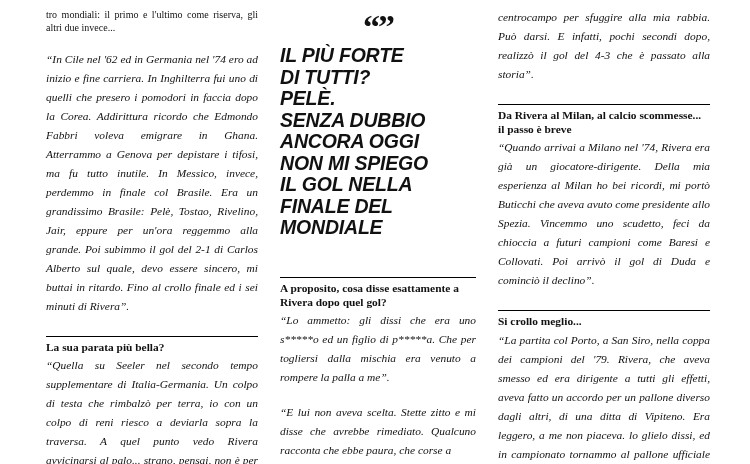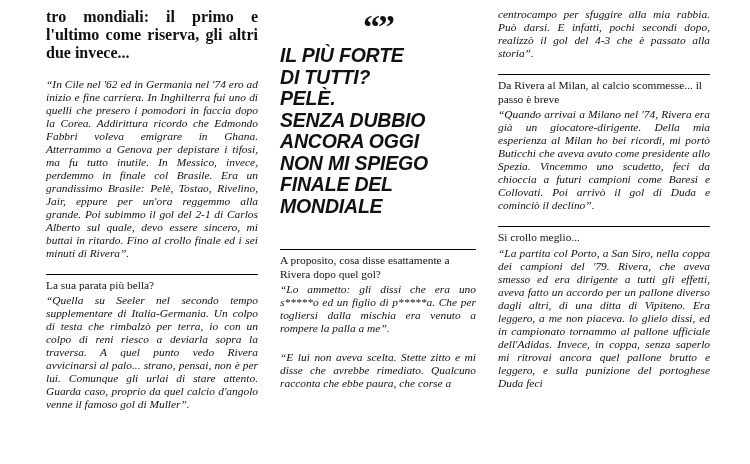--- a/index.html
+++ b/index.html
@@ -30,40 +30,40 @@
     width: 212px;
     flex: 0 0 212px;
   }
   .col.mid {
     width: 196px;
     flex: 0 0 196px;
   }
   p {
     margin: 0 0 0 0;
     font-size: 11.4px;
-    line-height: 13px;
+    line-height: 19px;
     text-align: justify;
     font-style: italic;
   }
   p + p {
     margin-top: 16px;
   }
   .lead {
     font-style: normal;
-    font-weight: bold;
-    font-size: 16px;
-    line-height: 18px;
+    font-weight: normal;
+    font-size: 10px;
+    line-height: 13px;
     text-align: justify;
   }
   .q-head {
     font-style: normal;
-    font-weight: normal;
+    font-weight: bold;
     font-size: 11.4px;
     line-height: 14.2px;
-    margin-top: 14px;
+    margin-top: 20px;
     margin-bottom: 2px;
     text-align: left;
   }
   .q-head .rule {
     display: block;
     border-top: 1px solid #000;
     width: 100%;
     margin-bottom: 3px;
   }
   .pull-quote {
@@ -115,20 +115,21 @@
     <div class="col mid">
       <div class="pull-quote">
         <div class="quote-marks">“”</div>
         <div class="pull-text">
           <span>IL PIÙ FORTE</span>
           <span>DI TUTTI?</span>
           <span>PELÈ.</span>
           <span>SENZA DUBBIO</span>
           <span>ANCORA OGGI</span>
           <span>NON MI SPIEGO</span>
+          <span>IL GOL NELLA</span>
           <span>FINALE DEL</span>
           <span>MONDIALE</span>
         </div>
       </div>
       <div class="spacer-after-quote"></div>
       <div class="q-head">
         <span class="rule"></span>
         <span>A proposito, cosa disse esattamente a Rivera dopo quel gol?</span>
       </div>
       <p>“Lo ammetto: gli dissi che era uno s*****o ed un figlio di p*****a. Che per togliersi dalla mischia era venuto a rompere la palla a me”.</p>

